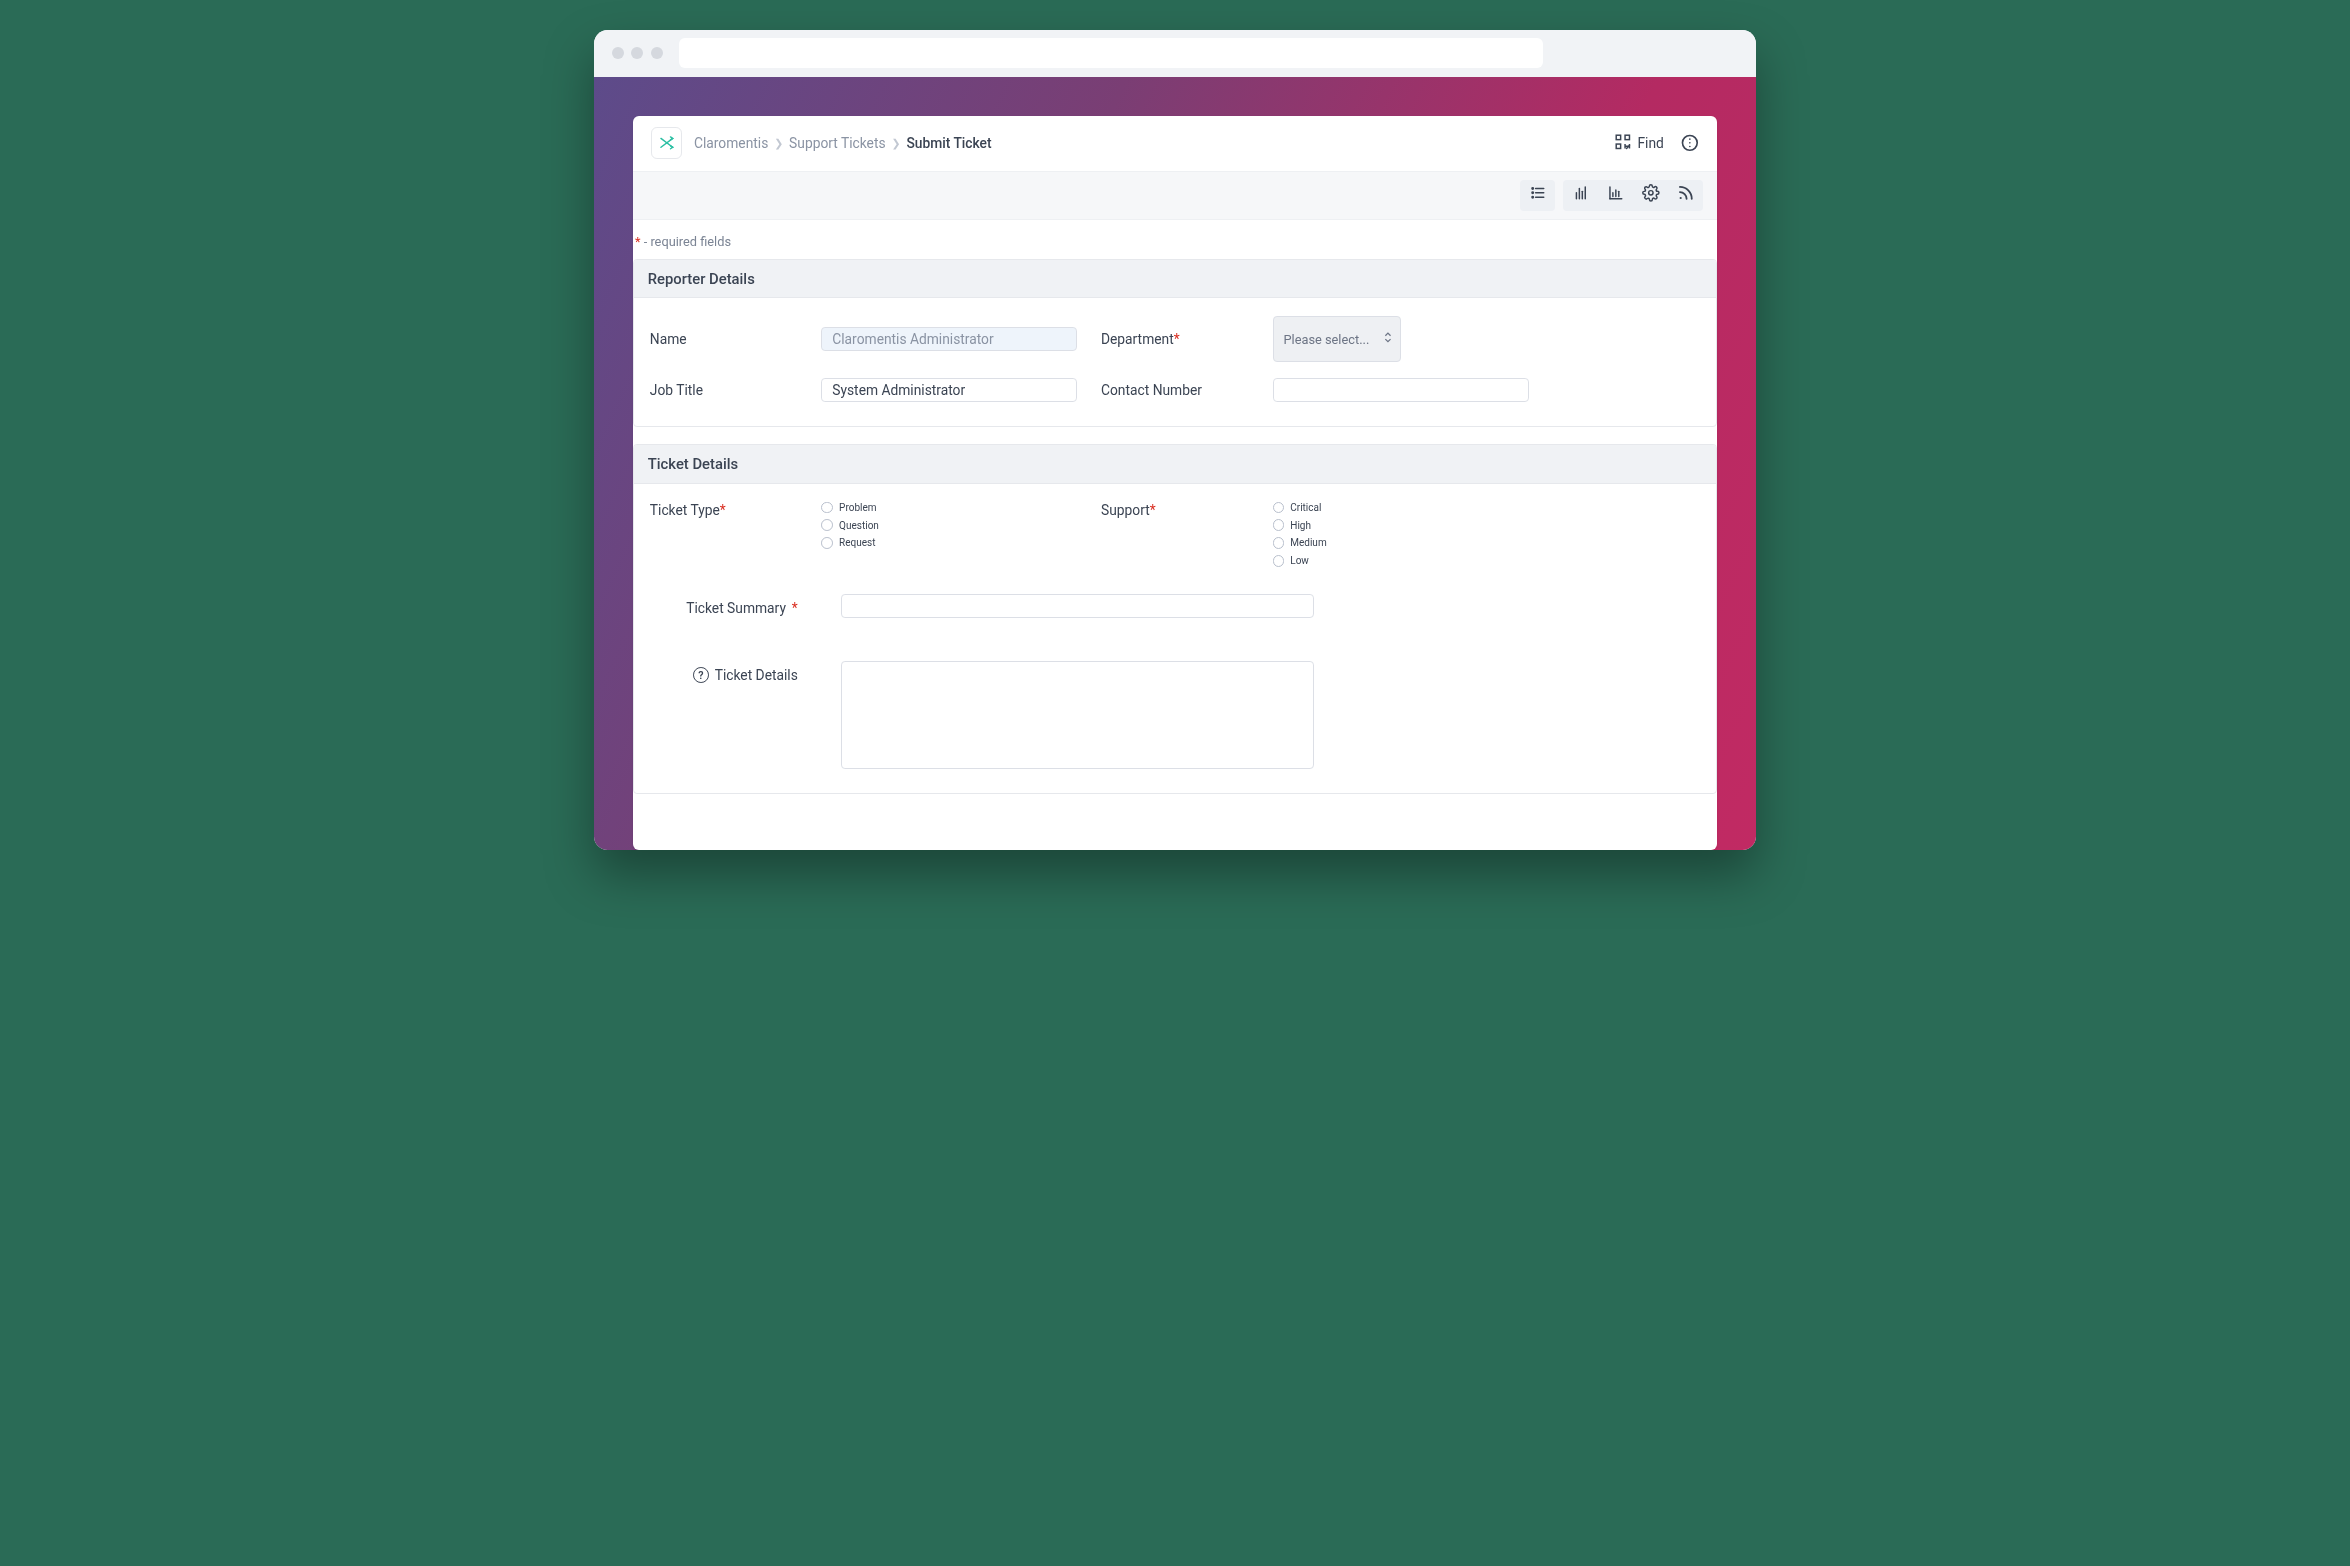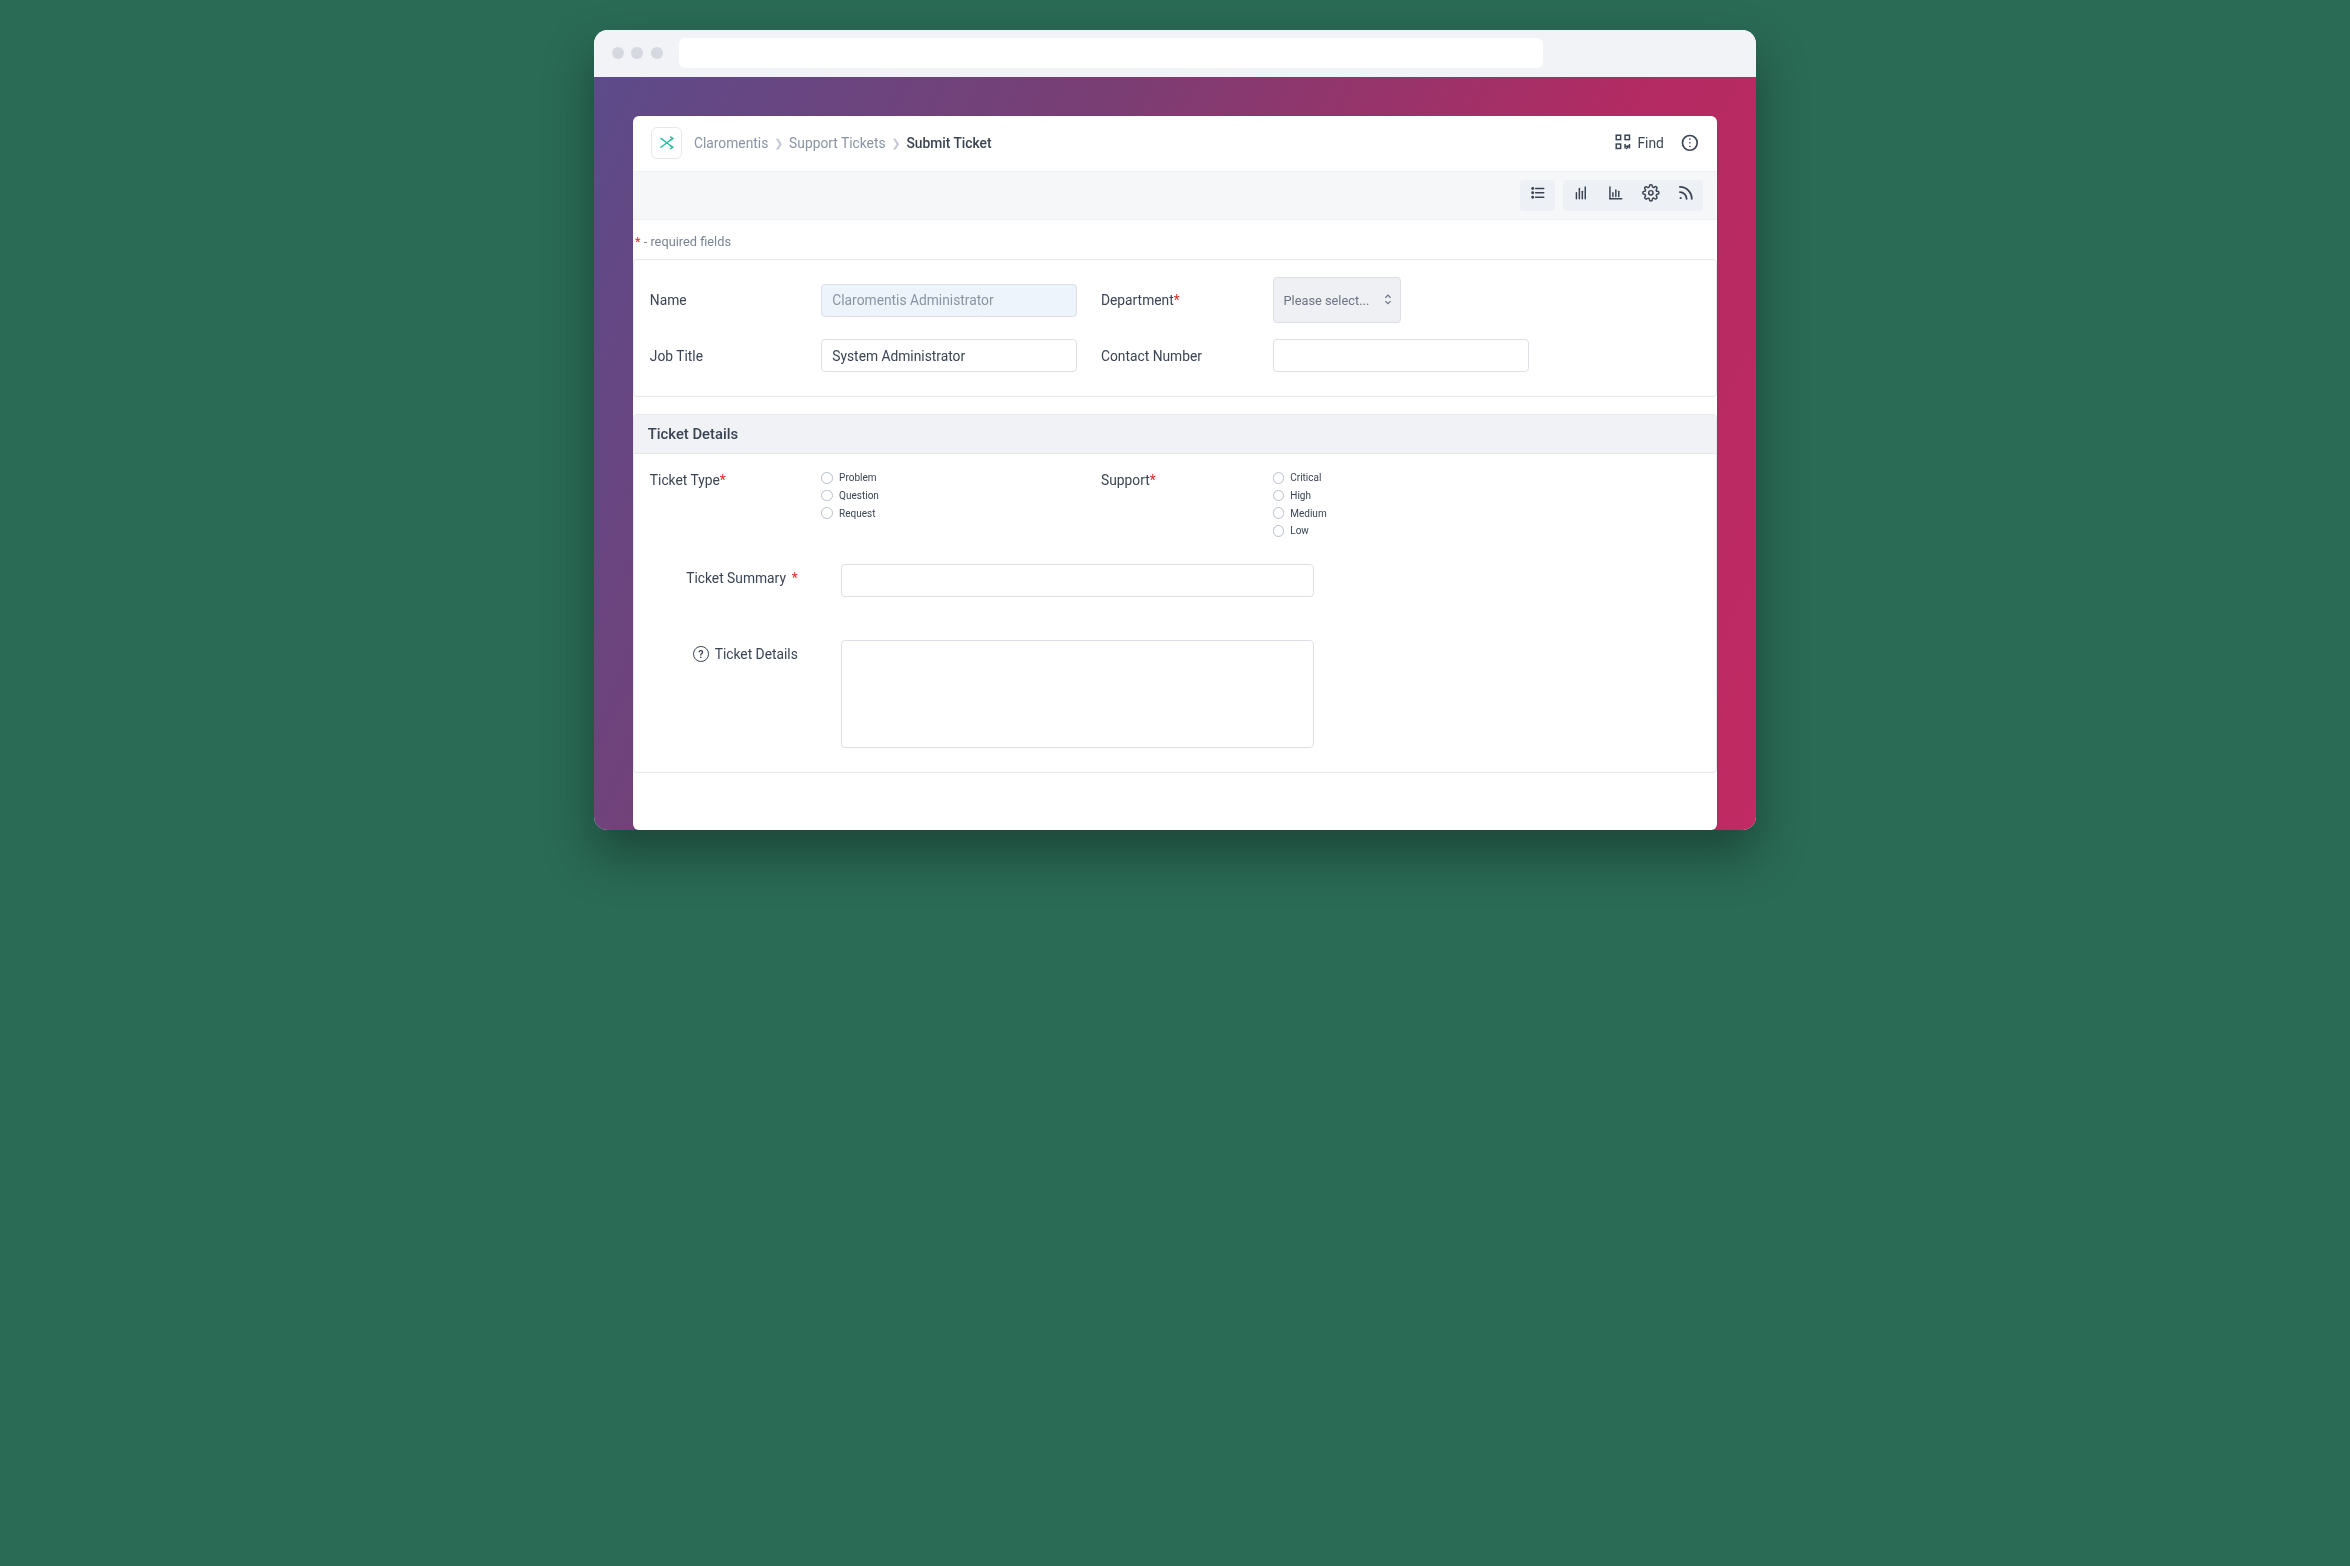--- a/index.html
+++ b/index.html
@@ -119,21 +119,21 @@
     row-gap: 15.8px;
     align-items:center;
   }
   .lbl {
     font-size:13.8px;
     color:#3b4453;
   }
   .ast { color:#d92d20; }
   .text-input, .select-input, .textarea-input {
     width:100%;
-    height:33px;
+    height:24px;
     border:1px solid #dcdfe6;
     border-radius:3.9px;
     padding:5.9px 9.9px;
     font-size:13.8px;
     color:#3b4453;
     background:#fff;
     font-family:inherit;
   }
   .text-input.readonly { background:#eef4fb; color:#8a93a3; }
   .select-wrap { position:relative; width:128px; }
@@ -283,20 +283,21 @@
           </div>
         </div>
       </div>
 
       <div class="content-pad">
         <div class="required-note" style="padding-left:2px;">
           <span class="ast">*</span><span> - required fields</span>
         </div>
 
         <div class="panel">
+          <div class="panel-head">Reporter Details</div>
           <div class="panel-body">
             <div class="form-grid">
               <div class="lbl">Name</div>
               <input class="text-input readonly" readonly="" value="Claromentis Administrator" style="">
               <div class="lbl"><span>Department</span><span class="ast">*</span></div>
               <div>
                 <div class="select-wrap">
                   <select class="select-input">
                     <option>Please select...</option>
                   </select>

